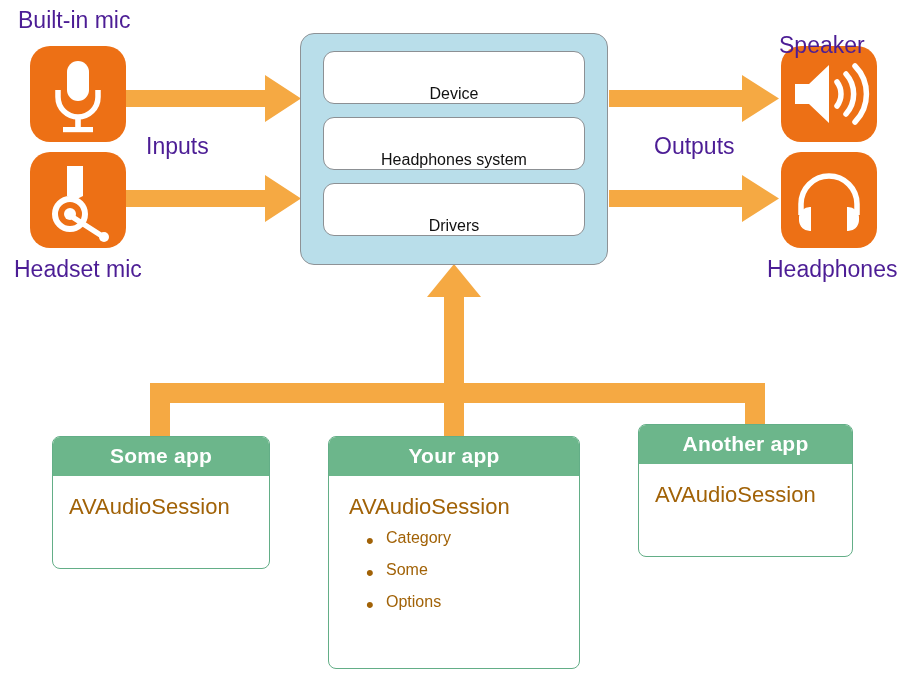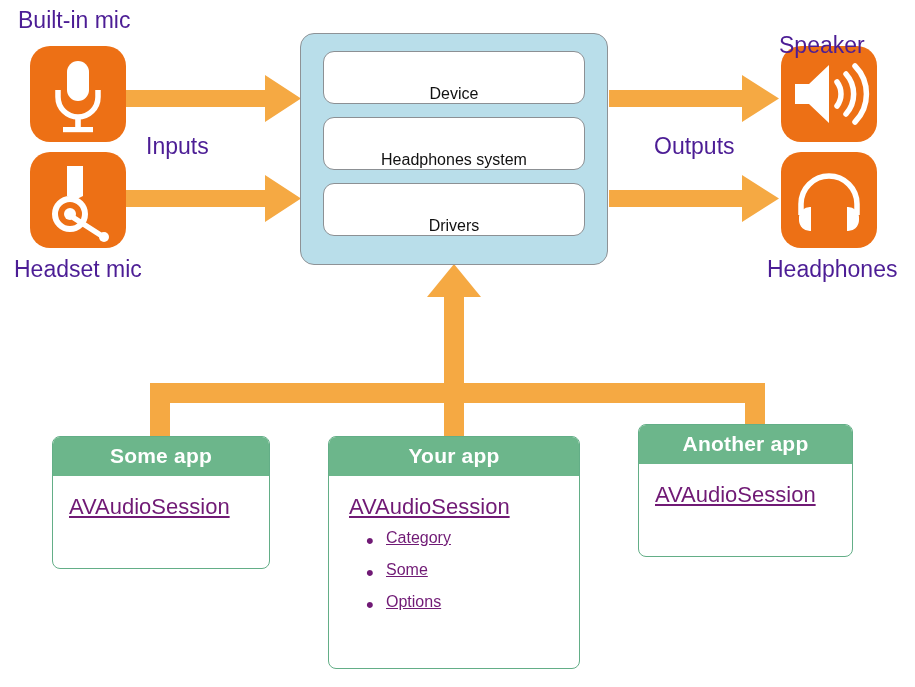--- a/index.html
+++ b/index.html
@@ -84,22 +84,21 @@
     color: #ffffff;
     font-weight: bold;
     font-size: 21px;
     text-align: center;
     padding: 7px 0 8px 0;
     letter-spacing: 0.2px;
   }
   .app-body {
     padding: 18px 0 0 0;
     font-size: 22px;
-    color: #701a75;
-    text-decoration: underline;
+    color: #a16207;
   }
   .app-body .session {
     padding-left: 20px;
   }
   .app-body ul {
     margin: 9px 0 0 0;
     padding-left: 57px;
     list-style: none;
   }
   .app-body li {

